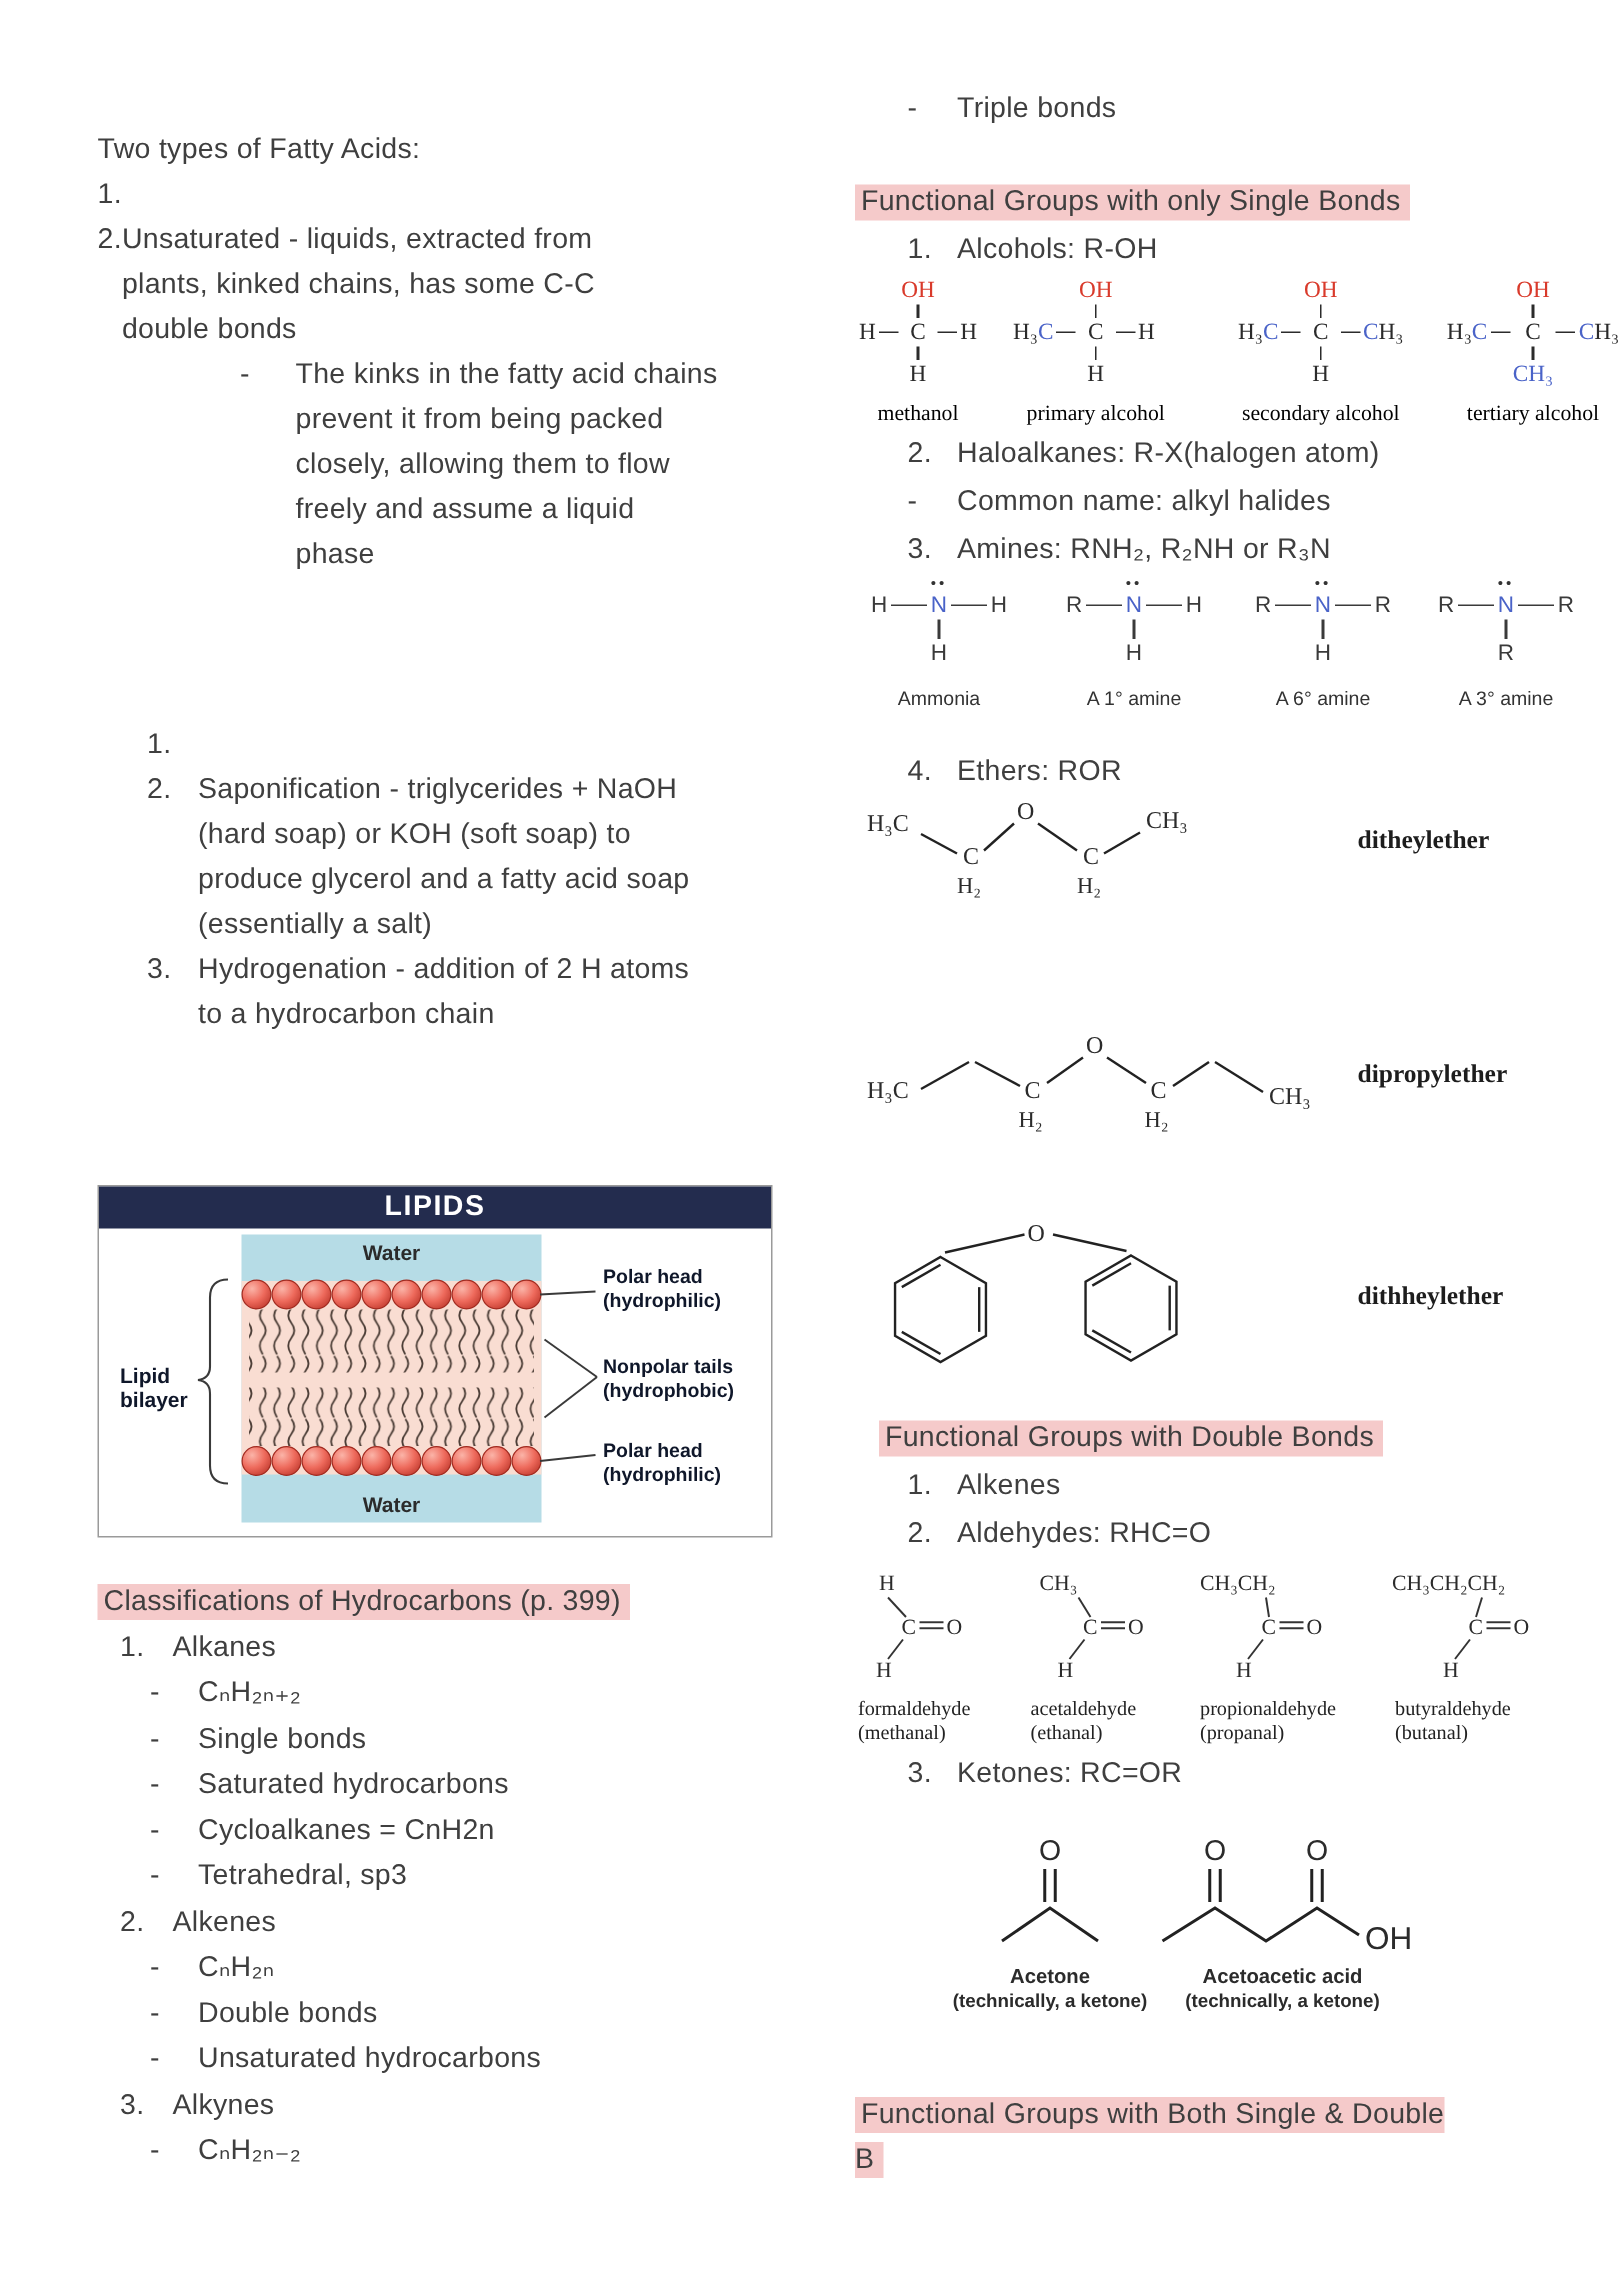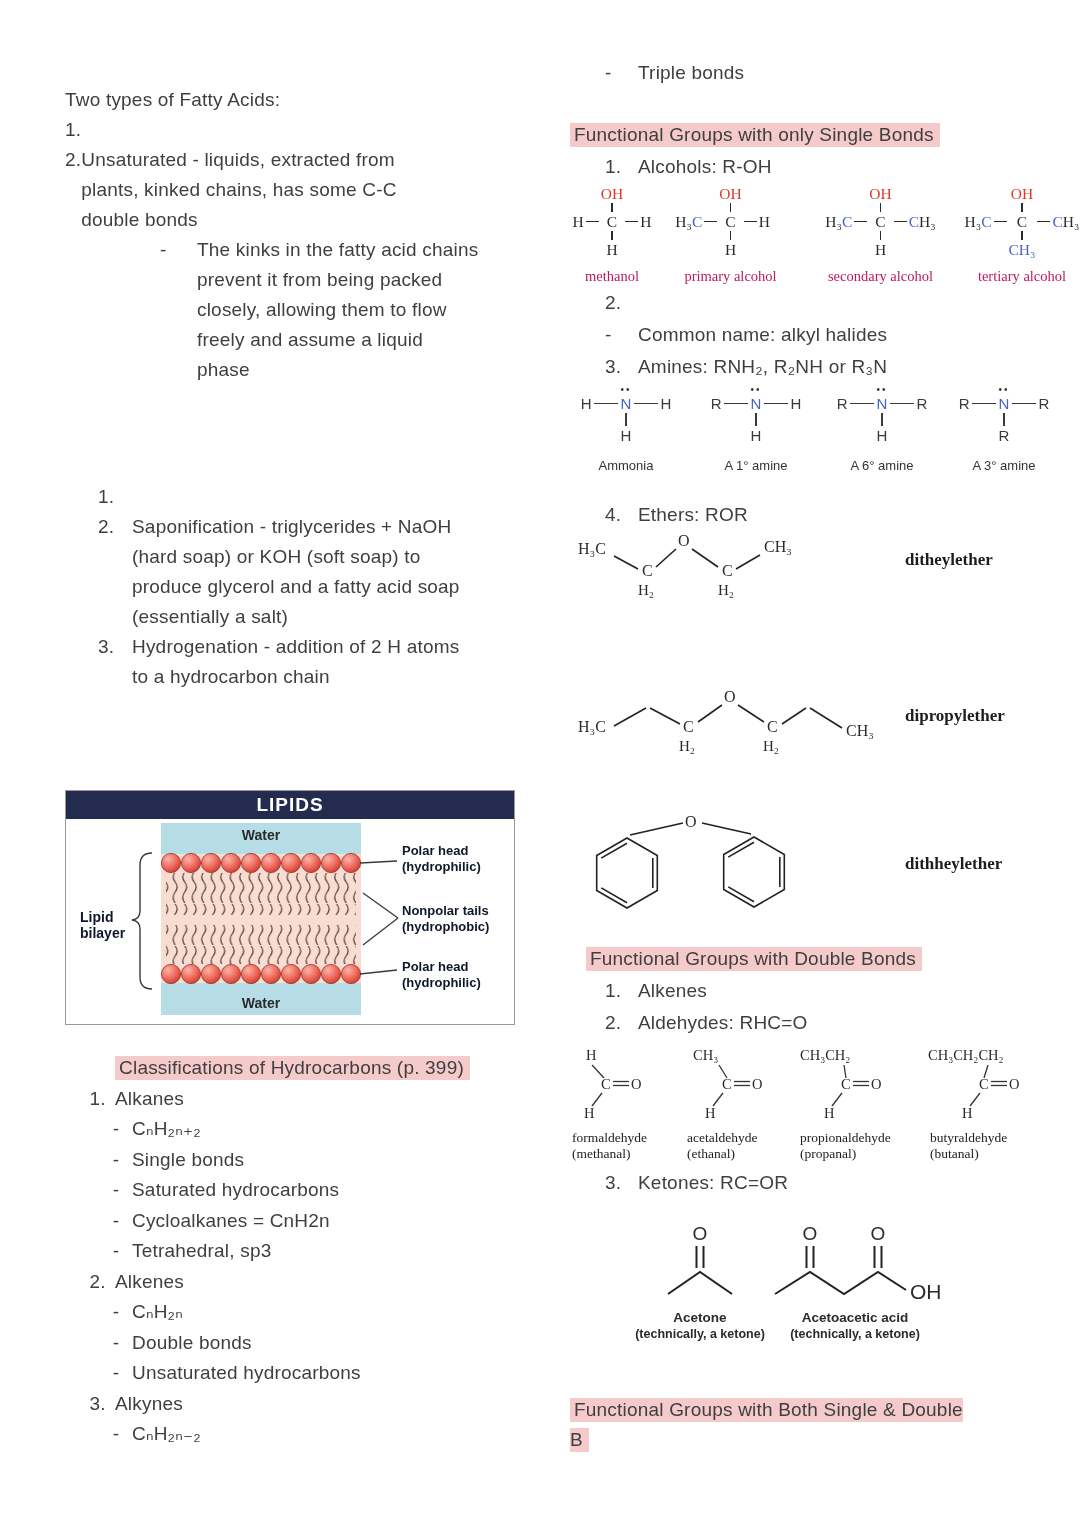--- a/index.html
+++ b/index.html
@@ -13,21 +13,21 @@
   .pre{white-space:pre-line;}
   .li{display:flex;align-items:flex-start;}
   .li .n{flex:none;}
   .hl{background:#f5caca;padding:1px 6px 2px 4px;}
   
   .col-left{position:absolute;left:65px;top:0;width:455px;}
   .kinks{padding-left:95px;}
   .kinks .n{width:37px;}
   .rx{padding-left:33px;}
   .rx .n{width:34px;}
-  .hc{line-height:30.5px;text-align:center;}
+  .hc{line-height:30.5px;}
   .hnum{padding-left:15px;} .hnum .n{width:35px;}
   .hdash{padding-left:35px;} .hdash .n{width:32px;}
   
   .col-right{position:absolute;left:570px;top:0;width:512px;}
   .rli{padding-left:35px;}
   .rli .n{width:33px;flex:none;}
   
   .cell{position:absolute;top:0;text-align:center;}
   .sgrid{
     display:grid;grid-template-columns:1fr auto 1fr;justify-items:center;align-items:center;
@@ -42,21 +42,21 @@
   .g-top{grid-area:top;} .g-lp{grid-area:lp;font-size:10px;letter-spacing:2px;line-height:8px;color:#333;}
   .g-l{grid-area:lft;justify-self:end;display:flex;align-items:center;}
   .g-c{grid-area:ctr;padding:0 1px;}
   .g-r{grid-area:rgt;justify-self:start;display:flex;align-items:center;}
   .g-v1{grid-area:v1;} .g-v2{grid-area:v2;} .g-b{grid-area:bot;}
   .hb{width:13px;height:1.4px;background:#2b2b2b;margin:0 2px;}
   .agrid .hb{width:24px;background:#3a3a3a;}
   .vb{width:1.4px;height:9px;background:#2b2b2b;}
   .agrid .vb{height:13px;background:#3a3a3a;}
   .red{color:#d93a2b;} .blue{color:#4a63c8;}
-  .slabel{font-family:"Liberation Serif","DejaVu Serif",serif;font-size:14.5px;color:#be185d;margin-top:9px;}
+  .slabel{font-family:"Liberation Serif","DejaVu Serif",serif;font-size:14.5px;color:#000000;margin-top:9px;}
   .alabel{font-size:13px;color:#333;margin-top:13px;}
   
   .elabel{font-family:"Liberation Serif","DejaVu Serif",serif;font-weight:600;font-size:17px;color:#1d1d1d;}
   
   .aldlab{font-family:"Liberation Serif","DejaVu Serif",serif;font-size:13.5px;line-height:16px;color:#222;margin-top:6px;padding-left:2px;}
   svg text{font-family:"Liberation Serif","DejaVu Serif",serif;fill:#2b2b2b;}
   svg .sans{font-family:"Liberation Sans","DejaVu Sans",sans-serif;}
   
   .ldiag{position:absolute;left:65px;top:790px;width:448px;height:233px;background:#fff;border:1px solid #9a9a9a;}
   .ltitle{height:28px;background:#232c4e;color:#fff;font-weight:bold;font-size:19px;letter-spacing:1px;display:flex;align-items:center;justify-content:center;}
@@ -322,20 +322,21 @@
           </span>
         <span class="g-v2 vb"></span>
         <span class="g-b"><span></span><span class="blue">CH₃</span></span>
       </div>
       <div class="slabel">tertiary alcohol</div>
     </div>
   </div>
 
   <div class="abs note li rli" style="top:288px;left:0;width:470px;">
     <span class="n">2.</span>
+    <span class="t">Haloalkanes: R-X(halogen atom)</span>
   </div>
   <div class="abs note li rli" style="top:320px;left:0;width:470px;">
     <span class="n">-</span>
     <span class="t">Common name: alkyl halides</span>
   </div>
   <div class="abs note li rli" style="top:352px;left:0;width:470px;">
     <span class="n">3.</span>
     <span class="t">Amines: RNH₂, R₂NH or R₃N</span>
   </div>
 

